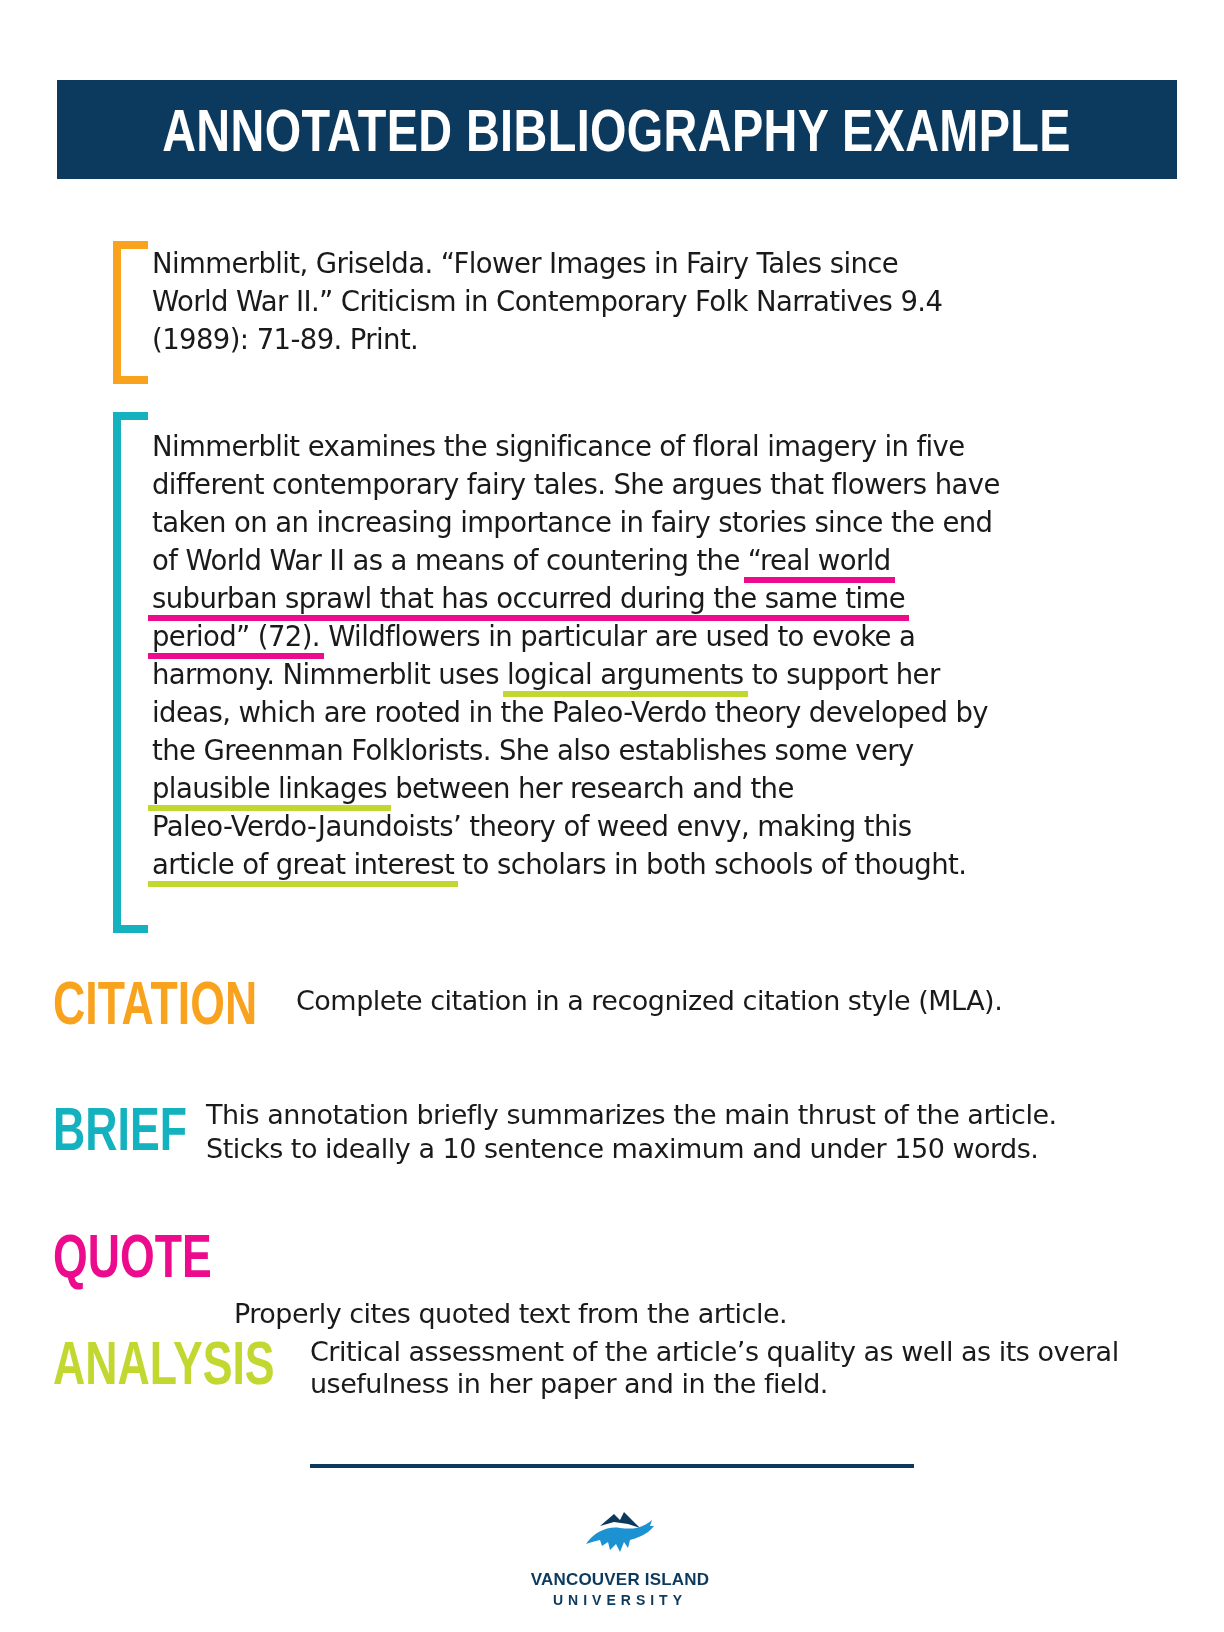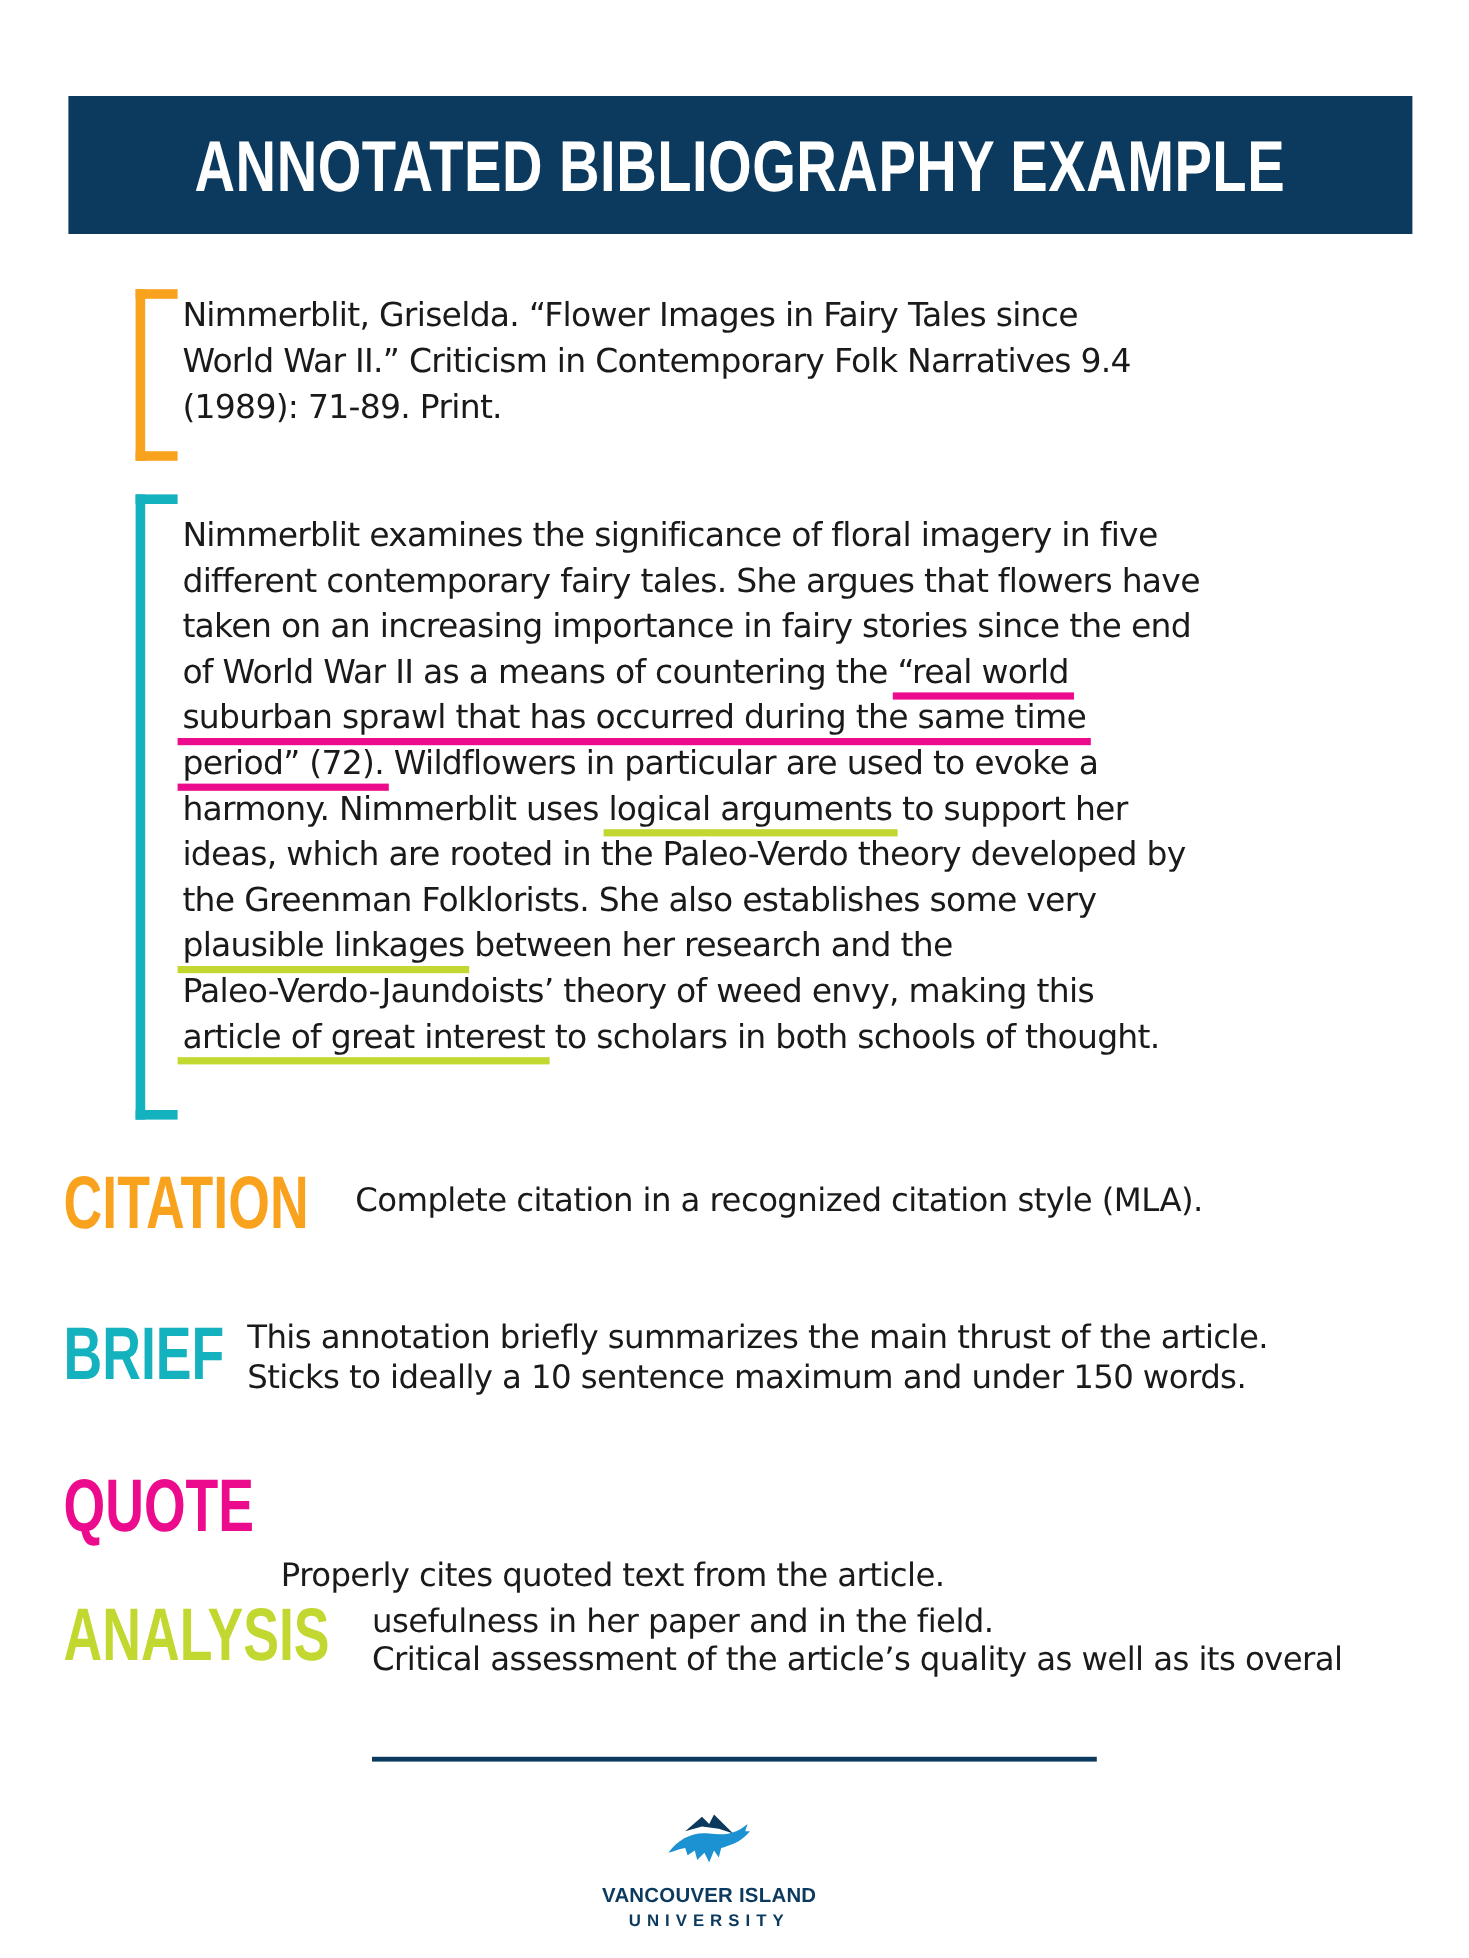--- a/index.html
+++ b/index.html
@@ -1,19 +1,19 @@
 <!DOCTYPE html>
 <html><head>
 <meta charset="utf-8">
 <style>
   html, body { margin: 0; padding: 0; background: #ffffff; }
   body { width: 1224px; height: 1632px; position: relative; overflow: hidden;
          font-family: "DejaVu Sans", "Liberation Sans", sans-serif; color: #1a1a1a; }
 
-  .banner { position: absolute; left: 57px; top: 80px; width: 1120px; height: 115px;
+  .banner { position: absolute; left: 57px; top: 80px; width: 1120px; height: 99px;
             background: #0b3a5e; display: flex; align-items: center; justify-content: center; }
   .banner-title { font-family: "Liberation Sans", sans-serif; font-weight: 700; color: #ffffff;
                   font-size: 60px; letter-spacing: 0.5px; transform: scaleX(0.78); transform-origin: center;
                   white-space: nowrap; margin-top: 2px; }
 
   .bracket { position: absolute; left: 113px; width: 27px; border: 8px solid; border-right: none; box-sizing: border-box; }
   .bracket.orange { top: 241px; height: 143px; border-color: #f9a21e; width: 35px; }
   .bracket.teal { top: 412px; height: 521px; border-color: #14b1be; width: 35px; }
 
   .textblock { position: absolute; left: 152px; font-size: 27.5px; line-height: 38px;
@@ -36,21 +36,21 @@
   .txt-citation { left: 296px; top: 984px; }
   .lbl-brief { top: 1098px; color: #14b1be; }
   .txt-brief { left: 206px; top: 1098px; }
   .lbl-quote { top: 1225px; color: #ec0b8d; }
   .txt-quote { left: 234px; top: 1297px; }
   .lbl-analysis { top: 1332px; color: #c2d72f; }
   .txt-analysis { left: 310px; top: 1336px; line-height: 32px; }
 
   .rule { position: absolute; left: 310px; top: 1464px; width: 604px; height: 4px; background: #0b3a5e; }
 
-  .logo { position: absolute; left: 479px; top: 1508px; width: 224px; text-align: center; }
+  .logo { position: absolute; left: 508px; top: 1508px; width: 224px; text-align: center; }
   .logo svg { display: block; margin: 0 auto; }
   .logo-line1 { font-family: "Liberation Sans", sans-serif; font-weight: 700; color: #0b3a5e;
                 font-size: 17px; letter-spacing: 0.2px; margin-top: 12px; line-height: 20px; }
   .logo-line2 { font-family: "Liberation Sans", sans-serif; font-weight: 700; color: #0b3a5e;
                 font-size: 14px; letter-spacing: 5px; line-height: 20px; }
 </style>
 </head>
 <body>
 
 <div class="banner">
@@ -87,22 +87,22 @@
 <div class="legend-text txt-brief">
   <div>This annotation briefly summarizes the main thrust of the article.</div>
   <div>Sticks to ideally a 10 sentence maximum and under 150 words.</div>
 </div>
 
 <div class="legend-label lbl-quote">QUOTE</div>
 <div class="legend-text txt-quote">Properly cites quoted text from the article.</div>
 
 <div class="legend-label lbl-analysis">ANALYSIS</div>
 <div class="legend-text txt-analysis">
+  <div>Critical assessment of the article’s quality as well as its overal</div>
   <div>usefulness in her paper and in the field.</div>
-  <div>Critical assessment of the article’s quality as well as its overal</div>
 </div>
 
 <div class="rule"></div>
 
 <div class="logo">
   <svg width="72" height="50" viewBox="0 0 72 50">
     <polygon points="16,18 30,6 36,12 40,4 56,20 44,16 30,14" fill="#0b3a5e"></polygon>
     <path d="M2,36 C10,24 24,18 36,20 C46,21 56,22 68,12 L66,18 L70,18 C62,28 52,30 46,32 L44,40 L40,34 L36,44 L32,36 L26,42 L24,34 L18,38 L16,32 C10,33 6,35 2,36 Z" fill="#1c92d2"></path>
   </svg>
   <div class="logo-line1">VANCOUVER ISLAND</div>

